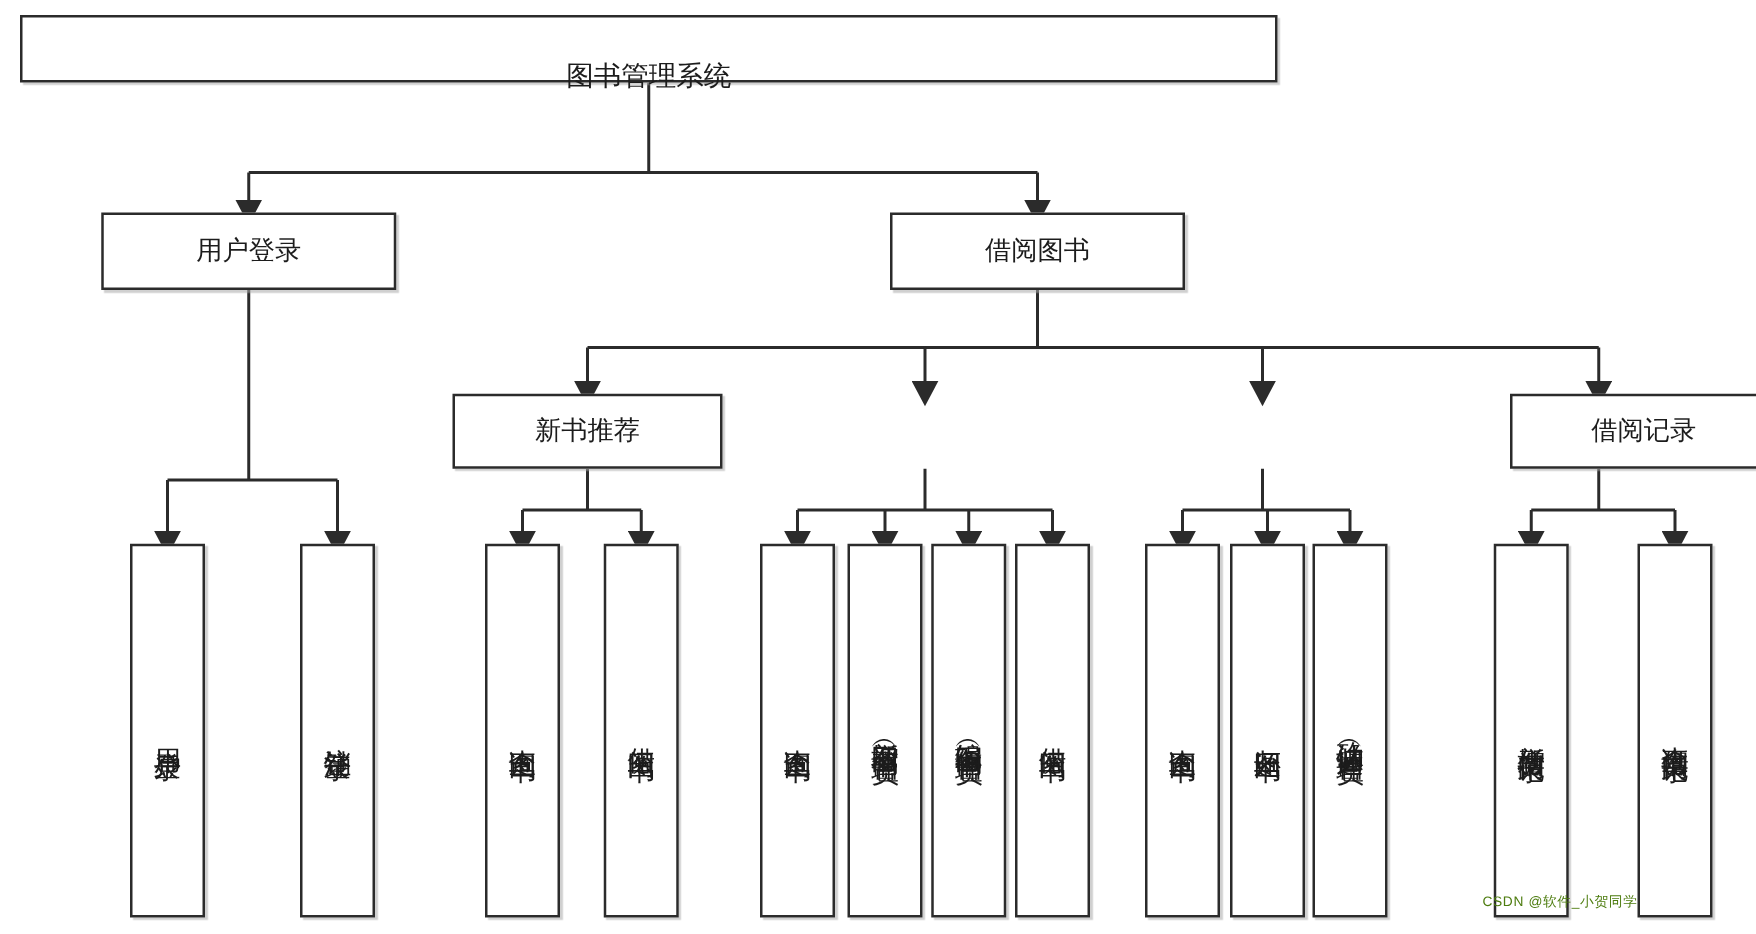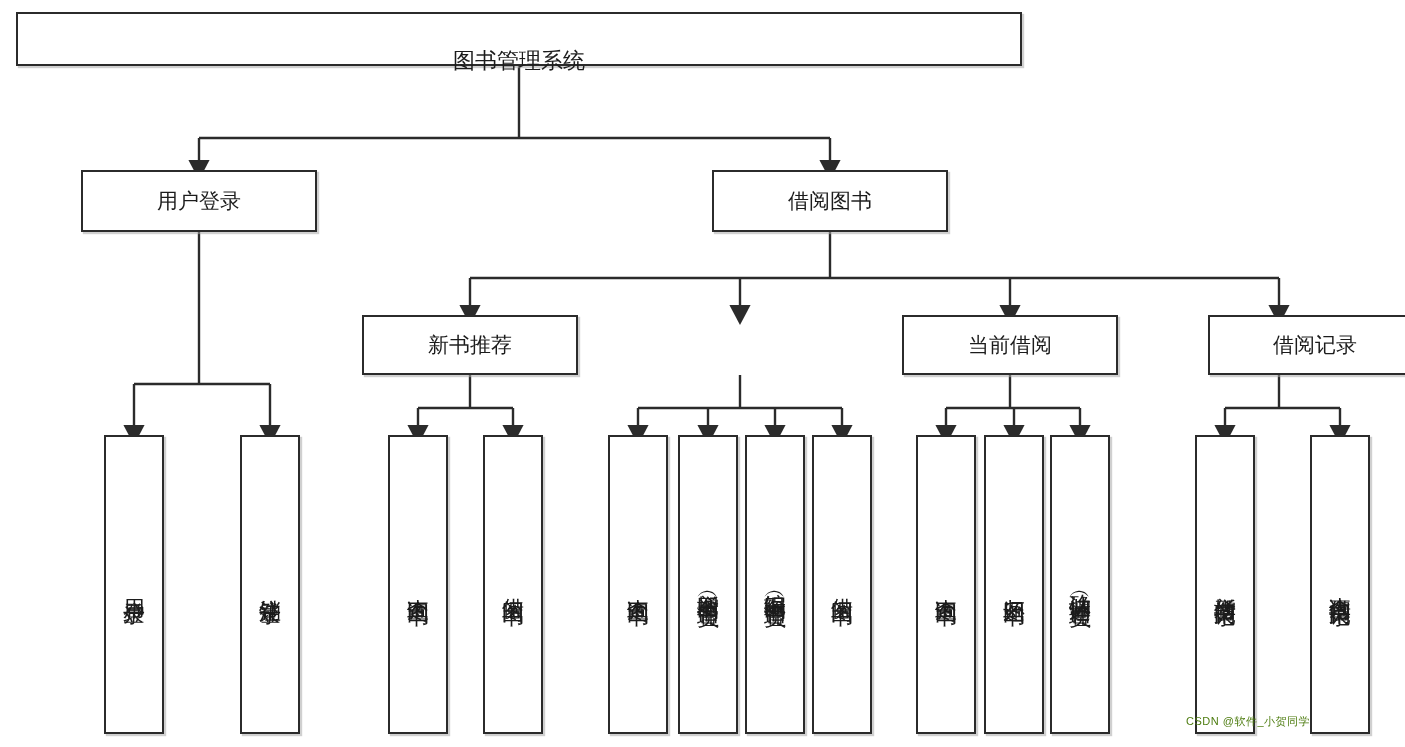--- a/index.html
+++ b/index.html
@@ -133,23 +133,20 @@
   <div class="node-box h-node" style="left:81px;top:170px;width:236px;height:62px;">
     <span class="node-label">用户登录</span>
   </div>
   <div class="node-box h-node" style="left:712px;top:170px;width:236px;height:62px;">
     <span class="node-label">借阅图书</span>
   </div>
 
   <div class="node-box h-node" style="left:362px;top:315px;width:216px;height:60px;">
     <span class="node-label">新书推荐</span>
   </div>
-  <div class="node-box h-node" style="left:902px;top:315px;width:216px;height:60px;">
-    <span class="node-label">当前借阅</span>
-  </div>
   <div class="node-box h-node" style="left:1172px;top:315px;width:214px;height:60px;margin-left:36px;">
     <span class="node-label">借阅记录</span>
   </div>
 
   <div class="node-box v-node" style="left:104px;top:435px;width:60px;height:299px;">
     <span class="node-label">用户登录</span>
   </div>
   <div class="node-box v-node" style="left:240px;top:435px;width:60px;height:299px;">
     <span class="node-label">注销登录</span>
   </div>

